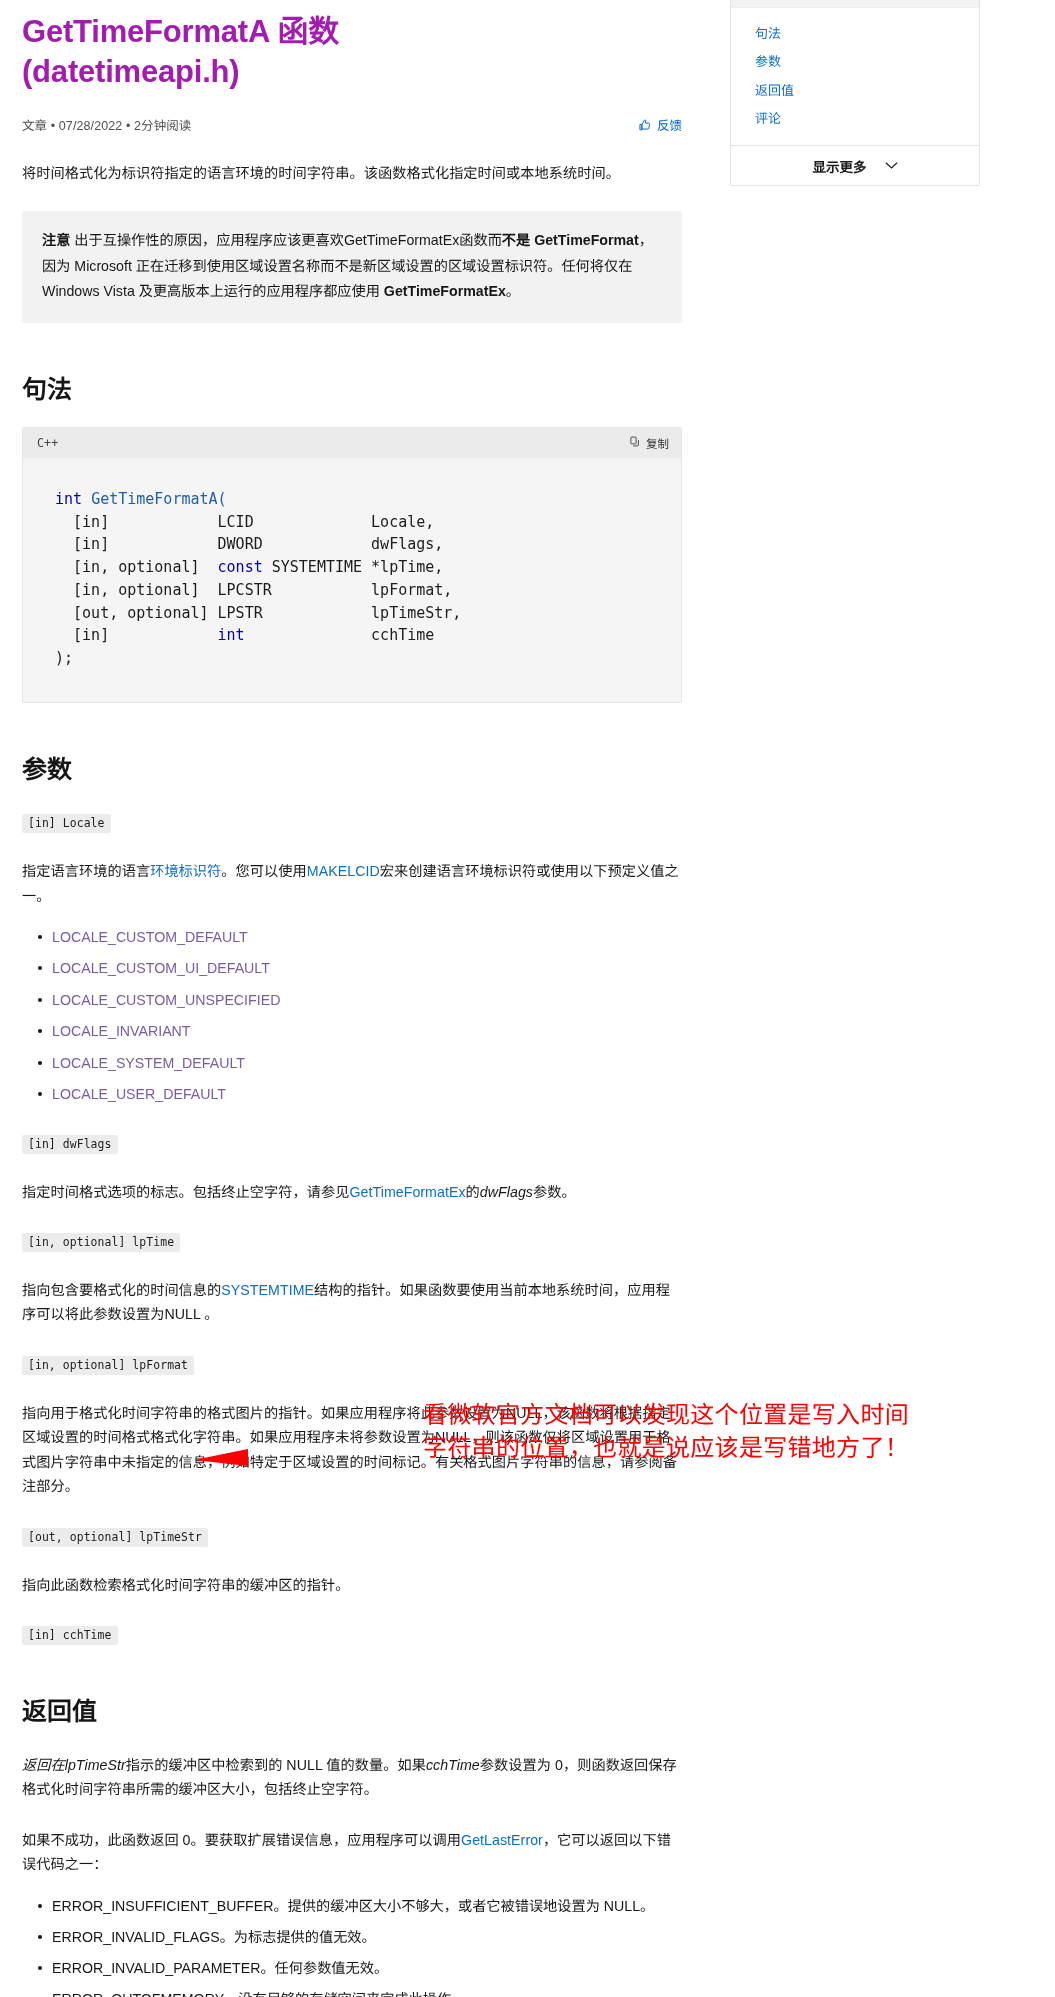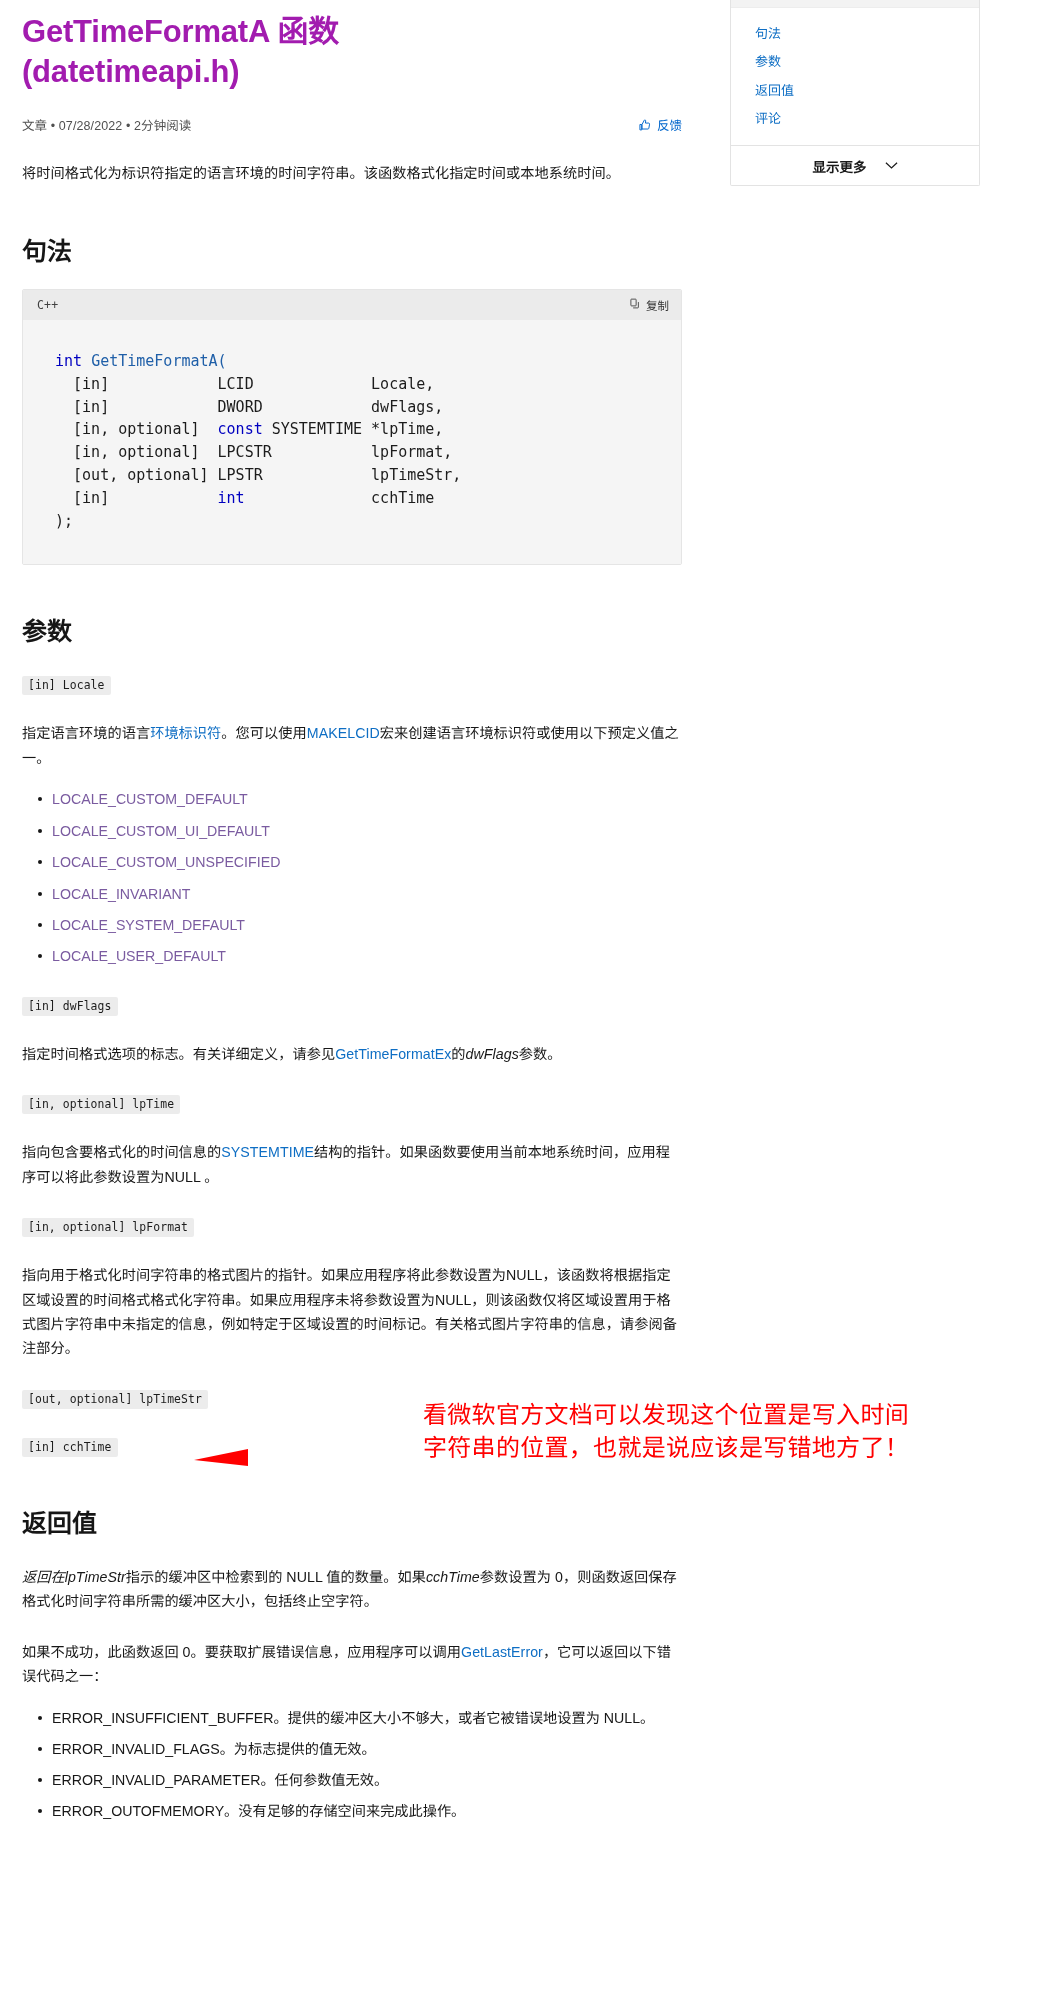--- a/index.html
+++ b/index.html
@@ -261,20 +261,23 @@
             <path d="M2.2 7.4h2.1v6.2H2.2z"></path>
             <path d="M4.5 7.6l2.6-4.9c.2-.4.5-.6.9-.5.5.1.8.5.8 1l-.3 2.6h3.6c.7 0 1.2.6 1.1 1.3l-.8 4.6c-.1.5-.5.9-1 .9H4.5z"></path>
           </svg>
         </span>
         <span>反馈</span>
       </span>
     </div>
 
     <p class="body-text">将时间格式化为标识符指定的语言环境的时间字符串。该函数格式化指定时间或本地系统时间。</p>
 
+    <div class="note-box">
+      <span class="note-label">注意</span><span> 出于互操作性的原因，应用程序应该更喜欢GetTimeFormatEx函数而</span><b>不是 GetTimeFormat</b><span>，因为 Microsoft 正在迁移到使用区域设置名称而不是新区域设置的区域设置标识符。任何将仅在 Windows Vista 及更高版本上运行的应用程序都应使用 </span><b>GetTimeFormatEx</b><span>。</span>
+    </div>
 
     <h2 class="section-h">句法</h2>
 
     <div class="code-wrap">
       <div class="code-head">
         <span class="code-lang">C++</span>
         <span class="copy-btn">
           <span>
             <svg width="12" height="12" viewBox="0 0 16 16" fill="none" stroke="#333" stroke-width="1.1">
               <rect x="2.5" y="1.5" width="7" height="9" rx="0.8"></rect>
@@ -307,35 +310,36 @@
       <li><a class="lnk-visited" href="#">LOCALE_CUSTOM_UI_DEFAULT</a></li>
       <li><a class="lnk-visited" href="#">LOCALE_CUSTOM_UNSPECIFIED</a></li>
       <li><a class="lnk-visited" href="#">LOCALE_INVARIANT</a></li>
       <li><a class="lnk-visited" href="#">LOCALE_SYSTEM_DEFAULT</a></li>
       <li><a class="lnk-visited" href="#">LOCALE_USER_DEFAULT</a></li>
     </ul>
 
     <div class="param-chip-row">
       <span class="param-chip">[in] dwFlags</span>
     </div>
-    <p class="body-text"><span>指定时间格式选项的标志。有关详细定义，请参见</span><a class="lnk" href="#">GetTimeFormatEx</a><span>的</span><em>dwFlags</em><span>参数。</span></p>
+    <p class="body-text"><span>指定时间格式选项的标志。包括终止空字符，请参见</span><a class="lnk" href="#">GetTimeFormatEx</a><span>的</span><em>dwFlags</em><span>参数。</span></p>
 
     <div class="param-chip-row">
       <span class="param-chip">[in, optional] lpTime</span>
     </div>
     <p class="body-text"><span>指向包含要格式化的时间信息的</span><a class="lnk" href="#">SYSTEMTIME</a><span>结构的指针。如果函数要使用当前本地系统时间，应用程序可以将此参数设置为NULL 。</span></p>
 
     <div class="param-chip-row">
       <span class="param-chip">[in, optional] lpFormat</span>
     </div>
     <p class="body-text">指向用于格式化时间字符串的格式图片的指针。如果应用程序将此参数设置为NULL，该函数将根据指定区域设置的时间格式格式化字符串。如果应用程序未将参数设置为NULL，则该函数仅将区域设置用于格式图片字符串中未指定的信息，例如特定于区域设置的时间标记。有关格式图片字符串的信息，请参阅备注部分。</p>
 
     <div class="param-chip-row">
       <span class="param-chip">[out, optional] lpTimeStr</span>
     </div>
+    <p class="body-text">指向此函数检索格式化时间字符串的缓冲区的指针。</p>
 
     <div class="param-chip-row">
       <span class="param-chip">[in] cchTime</span>
     </div>
 
     <h2 class="section-h">返回值</h2>
 
     <p class="body-text"><em>返回在lpTimeStr</em><span>指示的缓冲区中检索到的 NULL 值的数量。如果</span><em>cchTime</em><span>参数设置为 0，则函数返回保存格式化时间字符串所需的缓冲区大小，包括终止空字符。</span></p>
 
     <p class="body-text"><span>如果不成功，此函数返回 0。要获取扩展错误信息，应用程序可以调用</span><a class="lnk" href="#">GetLastError</a><span>，它可以返回以下错误代码之一：</span></p>

